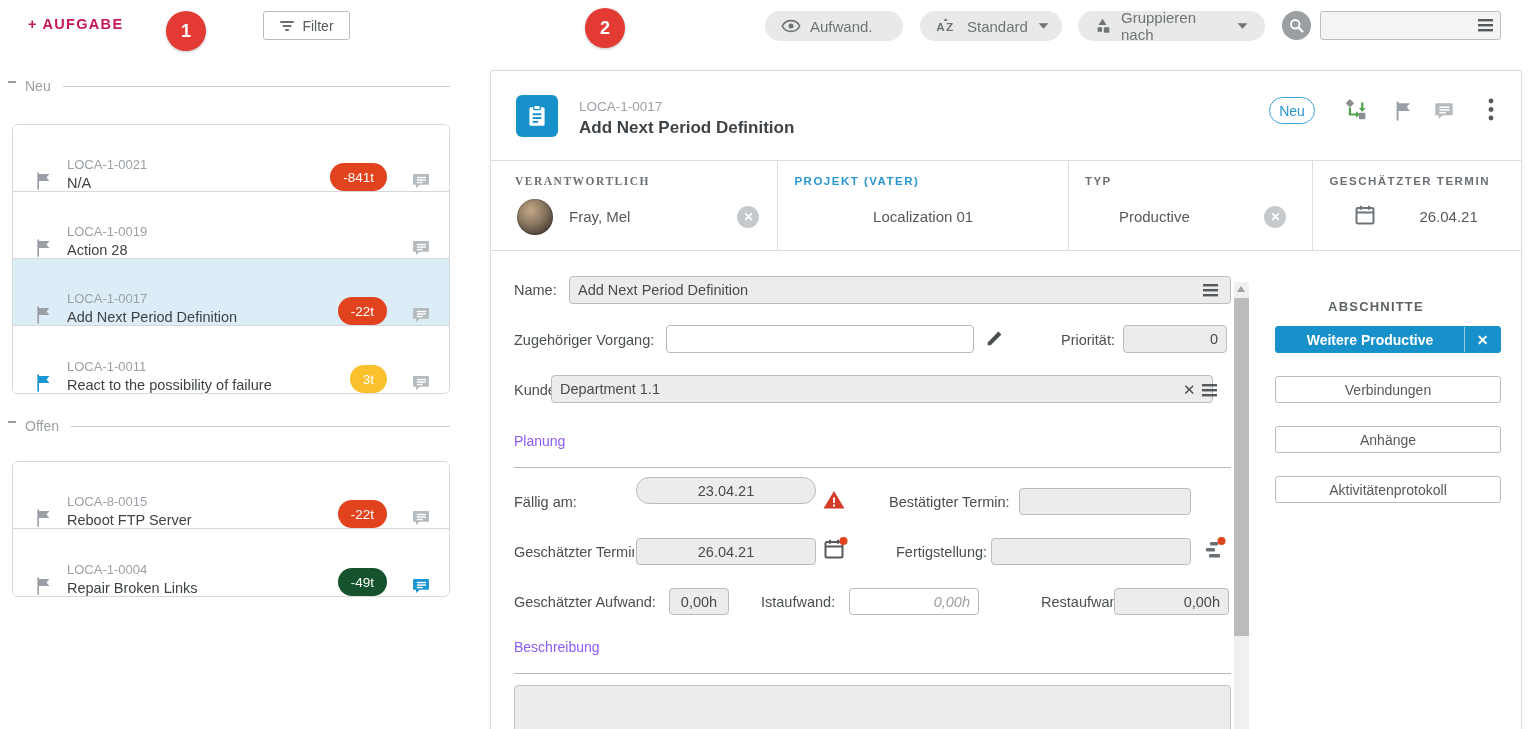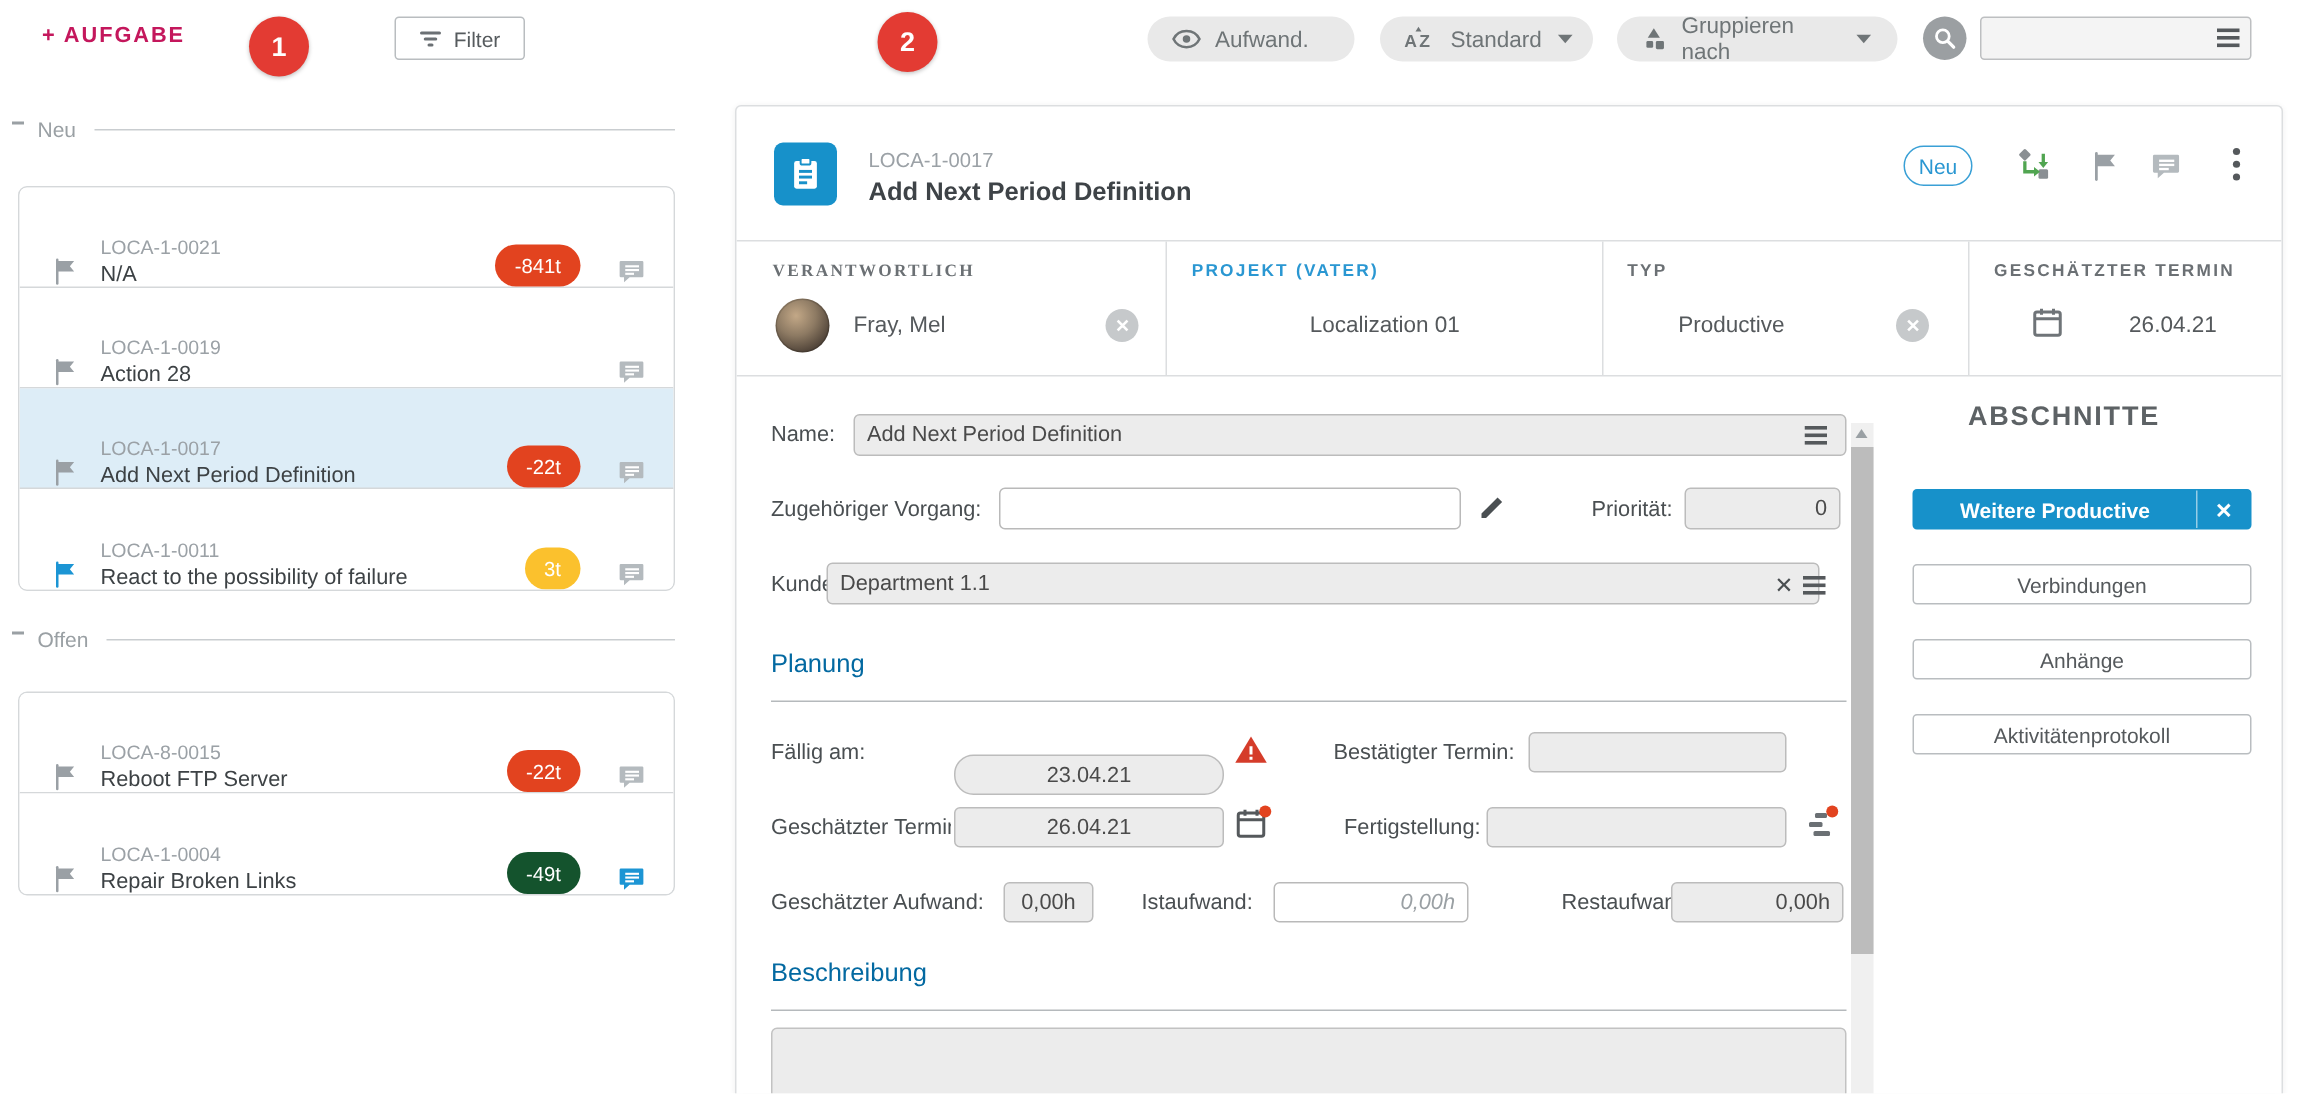--- a/index.html
+++ b/index.html
@@ -55,32 +55,32 @@
   .xcircle { width:22px; height:22px; border-radius:50%; background:#c6c9cb; color:#fff; font-size:12px; font-weight:bold; display:flex; align-items:center; justify-content:center; cursor:pointer; }
   .avatar { position:absolute; left:26px; top:38px; width:36px; height:36px; border-radius:50%; background:radial-gradient(circle at 38% 32%, #c3a887 0%, #8d7a63 40%, #55483c 72%, #38302a 100%); box-shadow:inset 0 0 0 1px rgba(0,0,0,.15); }
 
   
   .flabel { position:absolute; font-size:14.5px; color:#4a4f52; white-space:nowrap; }
   .fin { position:absolute; height:28px; border:1px solid #b9b9b9; border-radius:4px; background:#fff; font-family:"Liberation Sans",sans-serif; font-size:14.5px; color:#4a4a4a; padding:0 8px; outline:none; }
   .fin.ro { background:#ececec; border-color:#bcbcbc; }
   .fin.ta-c { text-align:center; } .fin.ta-r { text-align:right; }
   .fin.ph-i::placeholder { font-style:italic; color:#9aa0a4; text-align:right; }
   .in-icons { position:absolute; display:flex; align-items:center; gap:6px; }
-  .sec-h { position:absolute; font-size:17px; color:#0369a1;text-align:center; }
+  .sec-h { position:absolute; font-size:14px; color:#8b5cf6;text-align:center; }
   .sec-rule { position:absolute; height:1px; background:#b5b9bc; width:717px; left:23px; }
   .ficon { position:absolute; }
   .d-textarea { position:absolute; left:23px; top:614px; width:717px; height:110px; background:#ececec; border:1px solid #c2c2c2; border-radius:4px; resize:none; outline:none; }
 
   
   .sbar { position:absolute; left:743px; top:211px; width:15px; height:449px; background:#f0f0f0; }
   .sbar .up { position:absolute; left:3px; top:4px; width:0; height:0; border-left:4.5px solid transparent; border-right:4.5px solid transparent; border-bottom:6px solid #9aa0a4; }
   .sbar .thumb { position:absolute; left:0; top:16px; width:15px; height:338px; background:#bcbcbc; }
 
   
-  .sp-head { position:absolute; left:770px; top:196px; width:230px; text-align:center; font-size:18px; font-weight:bold; letter-spacing:1.2px; color:#5d6265; }
+  .sp-head { position:absolute; left:770px; top:228px; width:230px; text-align:center; font-size:13px; font-weight:bold; letter-spacing:1.2px; color:#5d6265; }
   .sp-btn { position:absolute; left:784px; width:226px; height:27px; border:1px solid #b9bdc0; border-radius:3px; background:#fff; color:#55595c; font-size:14px; display:flex; align-items:center; justify-content:center; cursor:pointer; }
   .sp-btn.active { background:#1791ca; border-color:#1791ca; color:#fff; font-weight:bold; padding:0; }
   .sp-btn.active .lbl { flex:1; text-align:center; }
   .sp-btn.active .xwrap { width:36px; height:100%; border-left:1px solid rgba(255,255,255,.55); display:flex; align-items:center; justify-content:center; font-size:14px; font-weight:bold; }
 
   .ham { display:inline-block; }
   svg { display:block; }
 </style>
 </head>
 <body>
@@ -443,21 +443,21 @@
               <rect x="0" y="11" width="15" height="2.4"></rect>
             </g>
           </svg>
         </span>
     </span>
 
     <div class="sec-h" style="left:23px; top:362px;">Planung</div>
     <div class="sec-rule" style="top:396px;"></div>
 
     <div class="flabel" style="left:23px; top:423px;">Fällig am:</div>
-    <input class="fin ro ta-c" style="left: 145px; top: 432px; width: 180px; height: 27px; border-radius: 13px;" readonly="" value="23.04.21">
+    <input class="fin ro ta-c" style="left: 145px; top: 406px; width: 180px; height: 27px; border-radius: 13px;" readonly="" value="23.04.21">
     <span class="ficon" style="left:331px; top:417px;">
         <svg width="24" height="24" viewBox="0 0 24 24">
           <path d="M12 3L22.5 20.5H1.5z" fill="#d53c2a"></path>
           <rect x="11" y="9.5" width="2" height="5.5" fill="#fff"></rect>
           <rect x="11" y="16.5" width="2" height="2" fill="#fff"></rect>
         </svg>
       </span>
     <div class="flabel" style="left:398px; top:423px;">Bestätigter Termin:</div>
     <input class="fin ro" style="left: 528px; top: 417px; width: 172px; height: 27px;" readonly="" value="">
 

